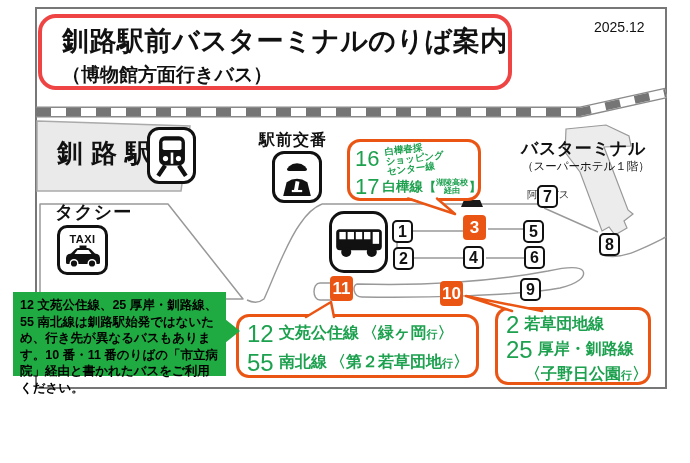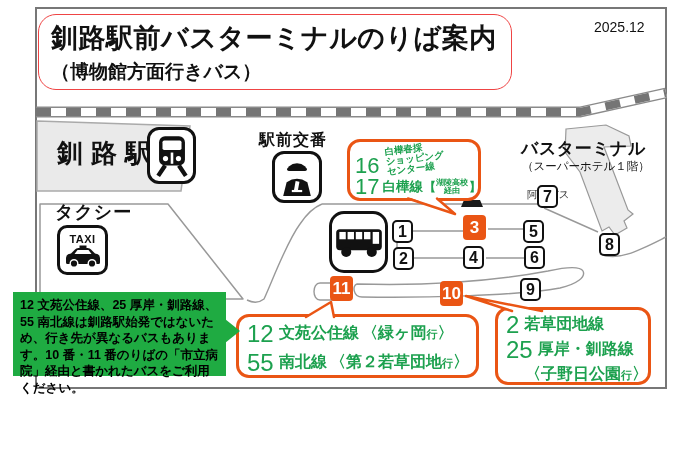--- a/index.html
+++ b/index.html
@@ -4,22 +4,22 @@
 <style>
   html,body{margin:0;padding:0;background:#fff;}
   #stage{position:relative;width:690px;height:463px;background:#fff;overflow:hidden;
          font-family:"Liberation Sans","DejaVu Sans",sans-serif;color:#111;}
   .abs{position:absolute;}
   svg.layer{position:absolute;left:0;top:0;z-index:0;}
   svg.overlay{position:absolute;left:0;top:0;z-index:3;pointer-events:none;}
   .z2{z-index:2;}
 
   
-  .title-box{left:38px;top:14px;width:474px;height:76px;border:1px solid #ef4444;border-radius:18px;
-             background:#fff;box-sizing:border-box;padding:5px 12px 0 12px;}
+  .title-box{left:38px;top:14px;width:474px;height:76px;border:4px solid #ef4444;border-radius:18px;
+             background:#fff;box-sizing:border-box;padding:5px 12px 0 20px;}
   .title{font-size:27px;font-weight:bold;white-space:nowrap;letter-spacing:0.5px;}
   .subtitle{font-size:19px;font-weight:bold;margin-top:3px;white-space:nowrap;}
   .date{left:594px;top:19px;font-size:14px;}
 
   
   .station-label{left:57px;top:136px;font-size:26px;font-weight:bold;letter-spacing:8px;white-space:nowrap;}
   .koban-label{left:259px;top:130px;font-size:16px;font-weight:bold;letter-spacing:1px;text-align:center;}
   .taxi-label{left:55px;top:200px;font-size:18px;font-weight:bold;letter-spacing:1px;}
   .terminal-label{left:521px;top:137px;font-size:17px;font-weight:bold;letter-spacing:0.5px;}
   .terminal-sub{left:522px;top:159px;font-size:11.5px;}
@@ -40,21 +40,21 @@
         font-size:16px;font-weight:bold;z-index:2;}
   .stop.hl{width:23px;height:25px;border:none;background:#ea5514;color:#fff;font-size:17px;border-radius:4px;}
 
   
   .bubble{border:3px solid #ea5514;border-radius:13px;background:#fff;box-sizing:border-box;z-index:2;}
   .gr{color:#1da14f;}
   .crow{display:flex;align-items:center;white-space:nowrap;}
   #bubbleA{left:347px;top:139px;width:134px;height:62px;padding:1px 5px;}
   #bubbleA .cnum{font-size:22px;line-height:1;}
   #bubbleA .r1{height:32px;align-items:flex-start;}
-  #bubbleA .r1 .cnum{margin-top:12px;}
+  #bubbleA .r1 .cnum{margin-top:5px;}
   .rot{transform:rotate(-7deg);transform-origin:left top;margin:4px 0 0 5px;}
   .rot div{font-size:9.5px;line-height:10px;font-weight:bold;}
   #bubbleA .r2{height:24px;}
   .nameA{font-size:13.5px;font-weight:bold;margin-left:3px;}
   .brk{font-size:12px;font-weight:bold;margin-left:1px;}
   .via div{font-size:8px;line-height:8.5px;font-weight:bold;text-align:center;}
 
   #bubbleB{left:236px;top:314px;width:243px;height:64px;padding:2px 8px;}
   #bubbleB .crow{height:29px;}
   .cnumB{font-size:24px;line-height:1;min-width:32px;}

